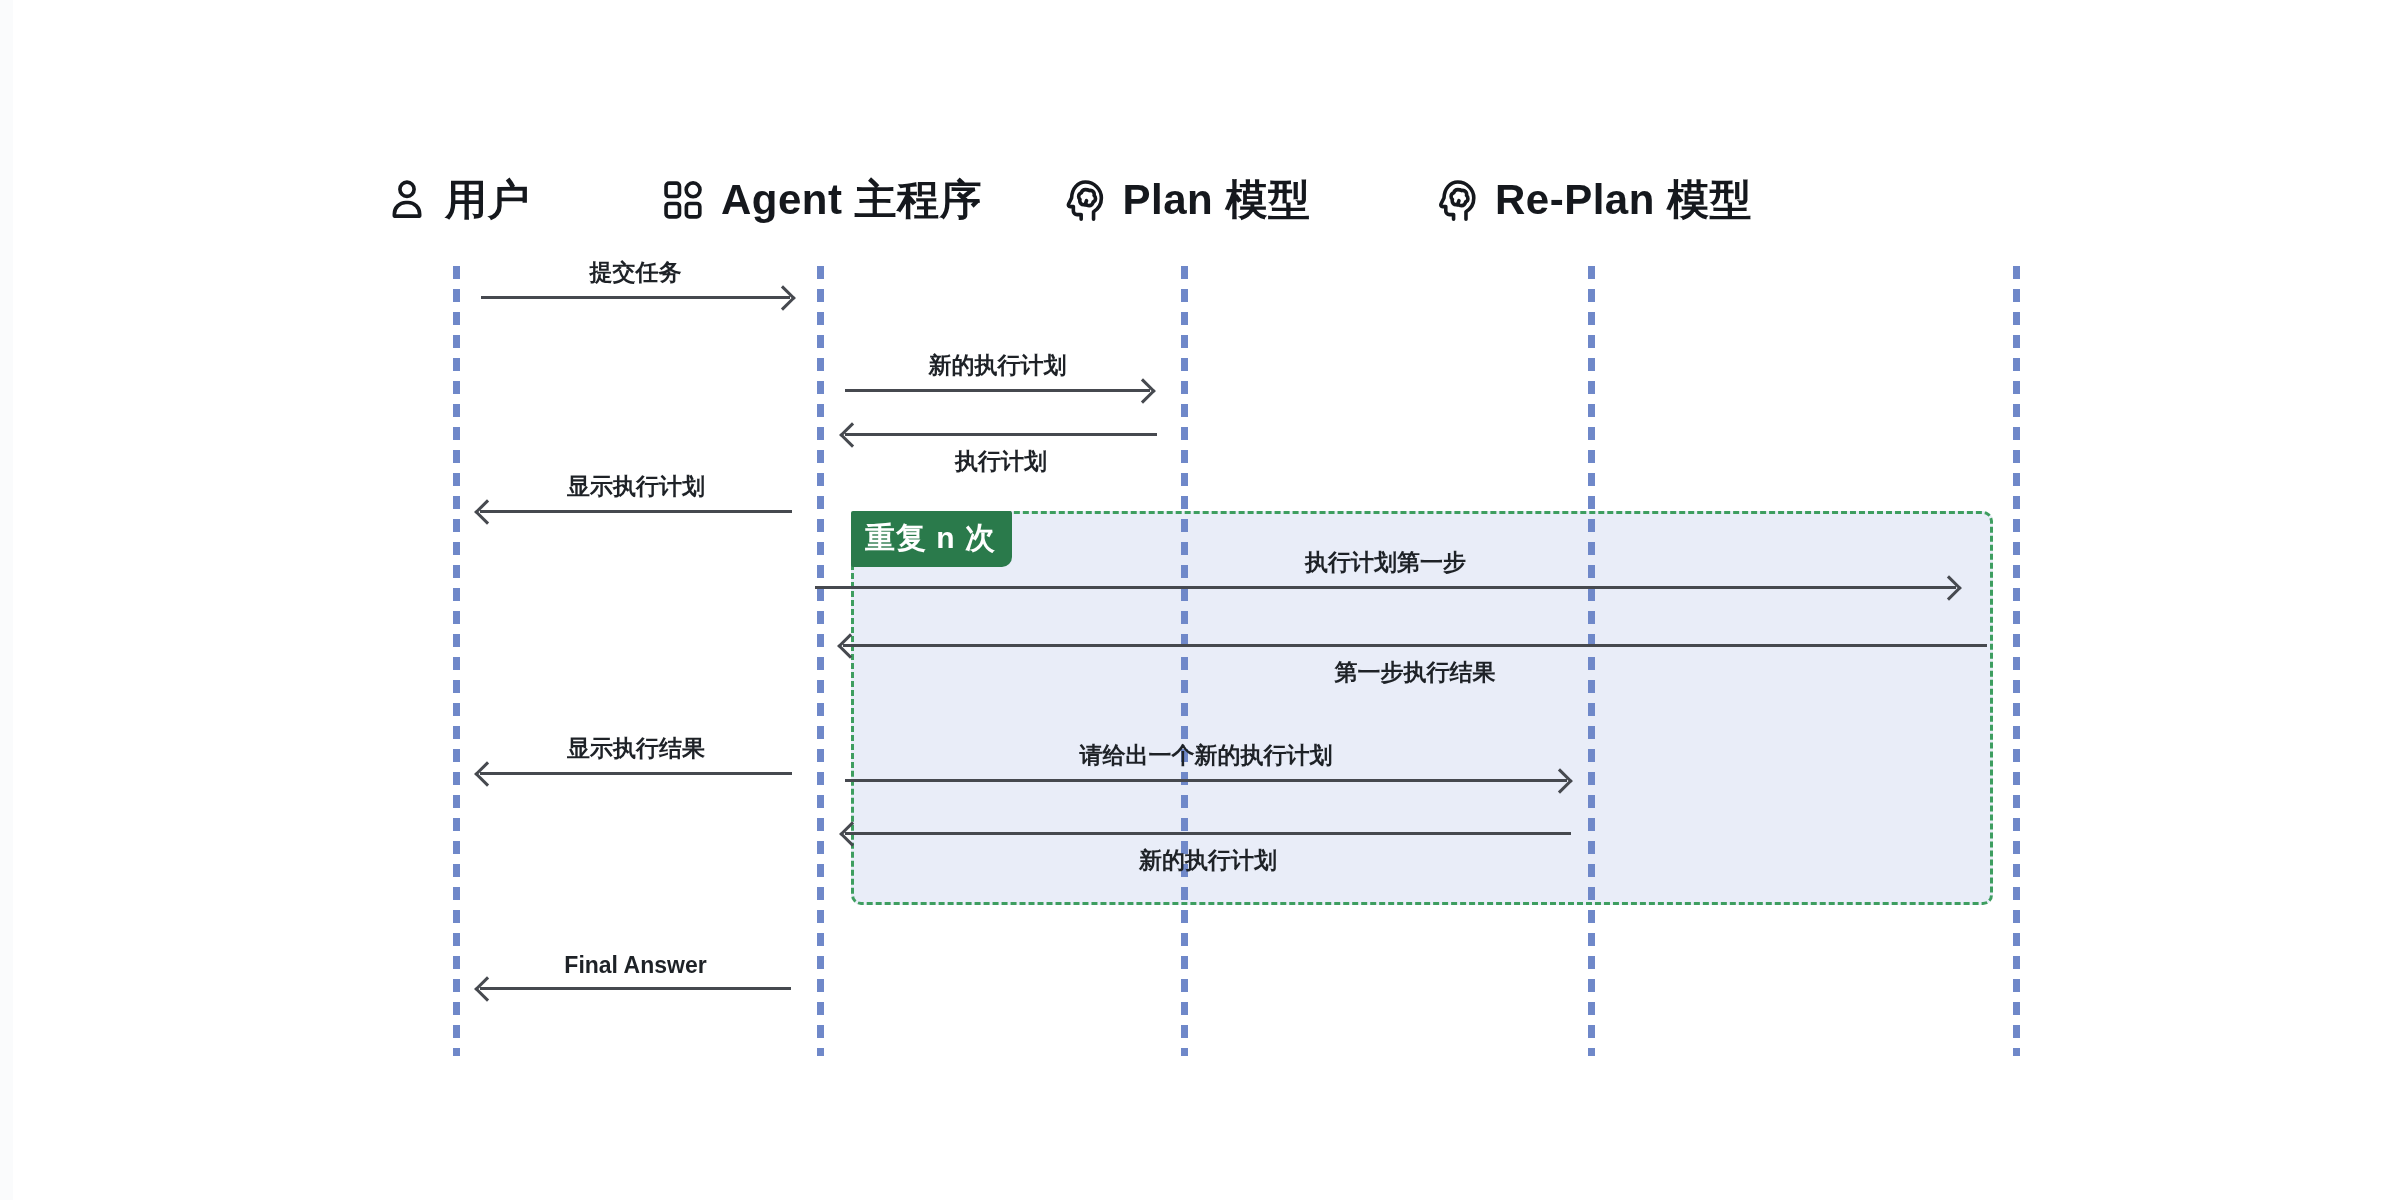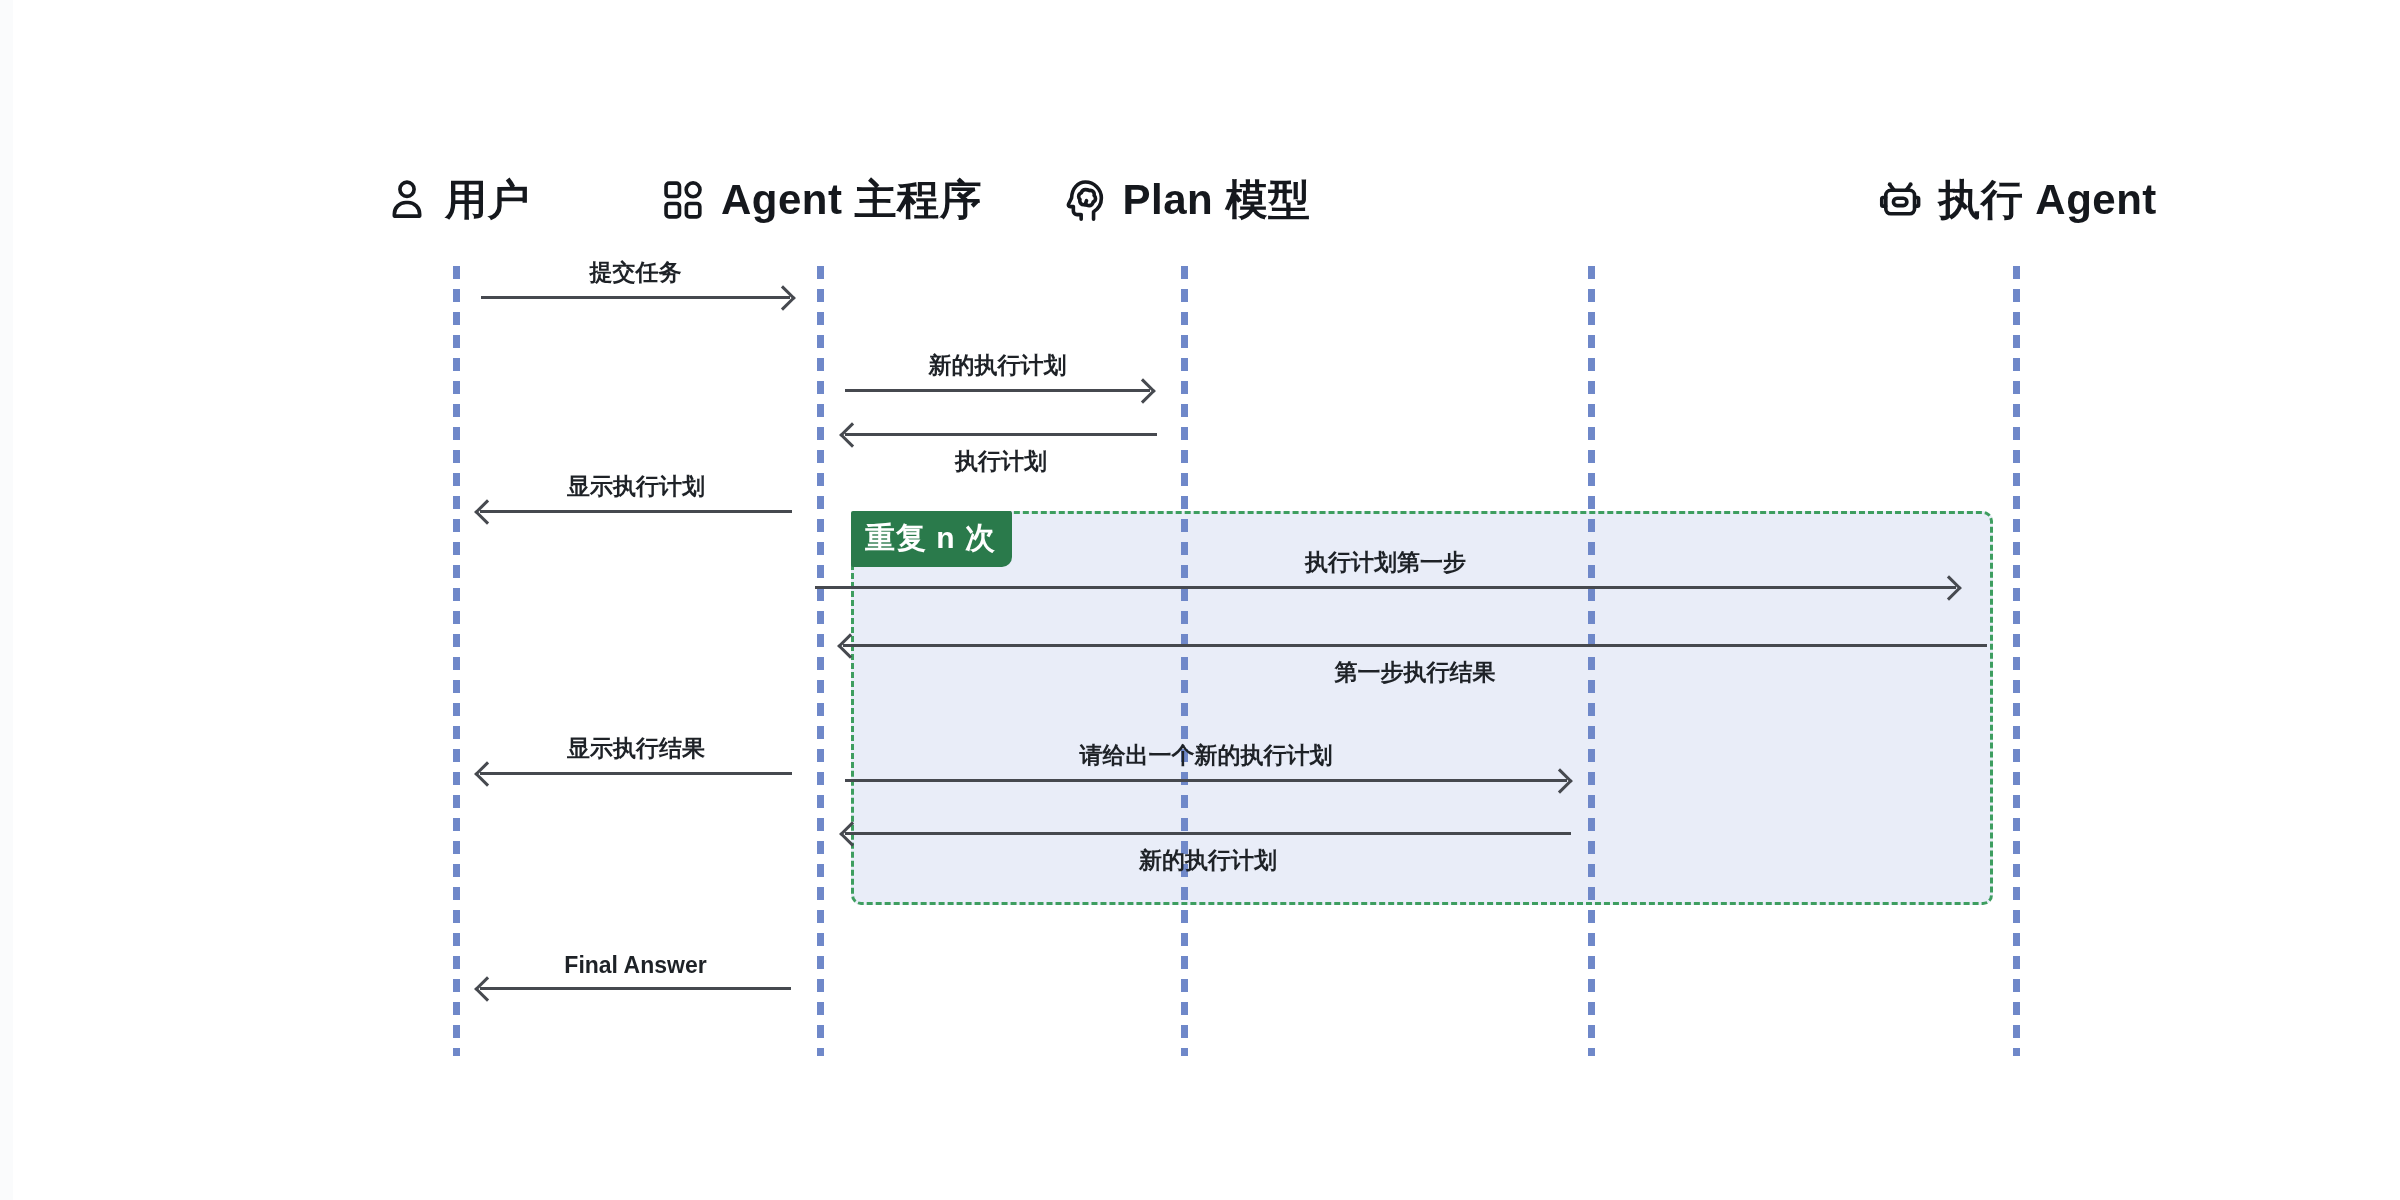--- a/index.html
+++ b/index.html
@@ -137,29 +137,24 @@
       <svg width="46" height="46" viewBox="0 0 24 24" fill="none" stroke="#15181d" stroke-width="1.9" stroke-linecap="round" stroke-linejoin="round">
         <rect x="3.2" y="3.2" width="7" height="7" rx="1.6"></rect>
         <circle cx="17.3" cy="6.7" r="3.6"></circle>
         <rect x="3.2" y="13.8" width="7" height="7" rx="1.6"></rect>
         <rect x="13.8" y="13.8" width="7" height="7" rx="1.6"></rect>
       </svg>
     </span>
     <span>Agent 主程序</span>
   </div>
 
-
-  <div class="actor" style="left:2017px;">
+  <div class="actor" style="left:1592px;">
     <span>
-      <svg width="46" height="46" viewBox="0 0 24 24" fill="none" stroke="#15181d" stroke-width="1.9" stroke-linecap="round" stroke-linejoin="round">
-        <rect x="4.5" y="6.9" width="15" height="12.3" rx="2.6"></rect>
-        <rect x="8.5" y="11.1" width="7" height="3.8" rx="1.9"></rect>
-        <path d="M8.7 6.7 L7.1 4.6"></path>
-        <circle cx="6.6" cy="3.9" r="1.1" fill="#15181d" stroke="none"></circle>
-        <path d="M15.3 6.7 L16.9 4.6"></path>
-        <circle cx="17.4" cy="3.9" r="1.1" fill="#15181d" stroke="none"></circle>
-        <path d="M4.4 10.7 h-1.4 a.6 .6 0 0 0 -.6 .6 v3.3 a.6 .6 0 0 0 .6 .6 h1.4"></path>
-        <path d="M19.6 10.7 h1.4 a.6 .6 0 0 1 .6 .6 v3.3 a.6 .6 0 0 1 -.6 .6 h-1.4"></path>
+      <svg width="48" height="48" viewBox="0 0 24 24" fill="none" stroke="#15181d" stroke-width="1.8" stroke-linecap="round" stroke-linejoin="round">
+        <path d="M10.8 21.6 v-2.3 H8.7 c-1 0-1.8-.8-1.8-1.8 v-2.2 H5.3 c-.7 0-1.1-.7-.8-1.3 l1.5-3 C6.2 6.2 9.2 3 12.9 3 c4.4 0 8 3.6 8 8 0 2.9-1.6 5.5-3.9 6.9 V21.6"></path>
+        <path d="M12.9 6.8 c-.95 0-1.75.65-1.95 1.55 -.8.2-1.4 1-1.4 1.85 0 .6.25 1.15.68 1.5 -.08.22-.13.47-.13.72 0 1.08.88 1.95 1.95 1.95 .4 0 .77-.12 1.08-.32 .38.48.97.78 1.63.78 1.05 0 1.92-.8 2.05-1.83 .68-.3 1.15-.98 1.15-1.77 0-.6-.27-1.15-.7-1.5 .06-.18.09-.37.09-.57 0-1.08-.87-1.95-1.95-1.95 -.2 0-.4.03-.58.09 C14.5 7.05 13.75 6.8 12.9 6.8 z"></path>
+        <path d="M13.5 12.3 l-.75 2.1"></path>
       </svg>
     </span>
-    <span>执行 Agent</span>
+    <span>Re-Plan 模型</span>
   </div>
+
 </div>
 
 </body></html>

